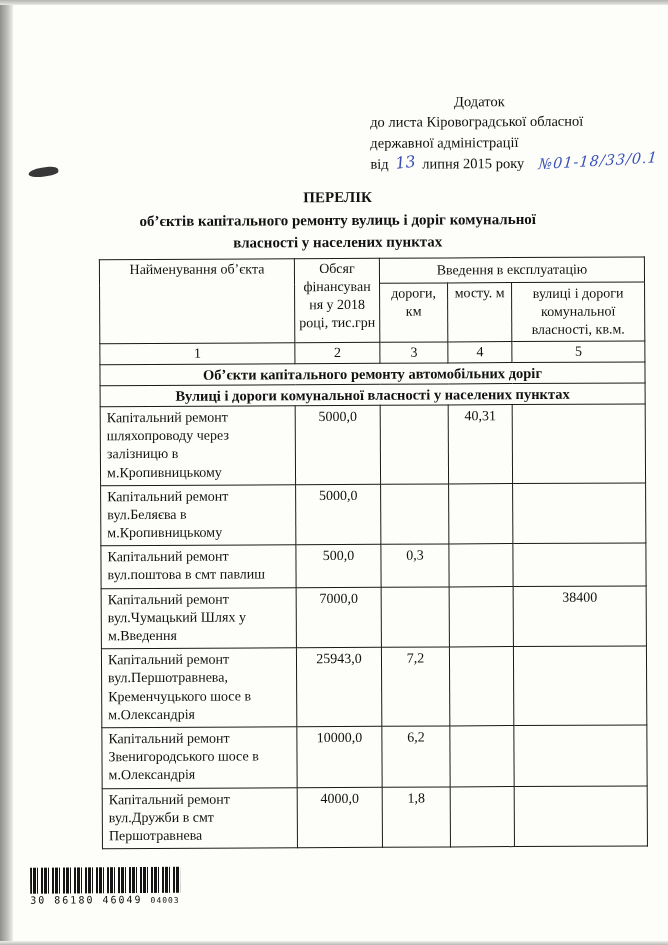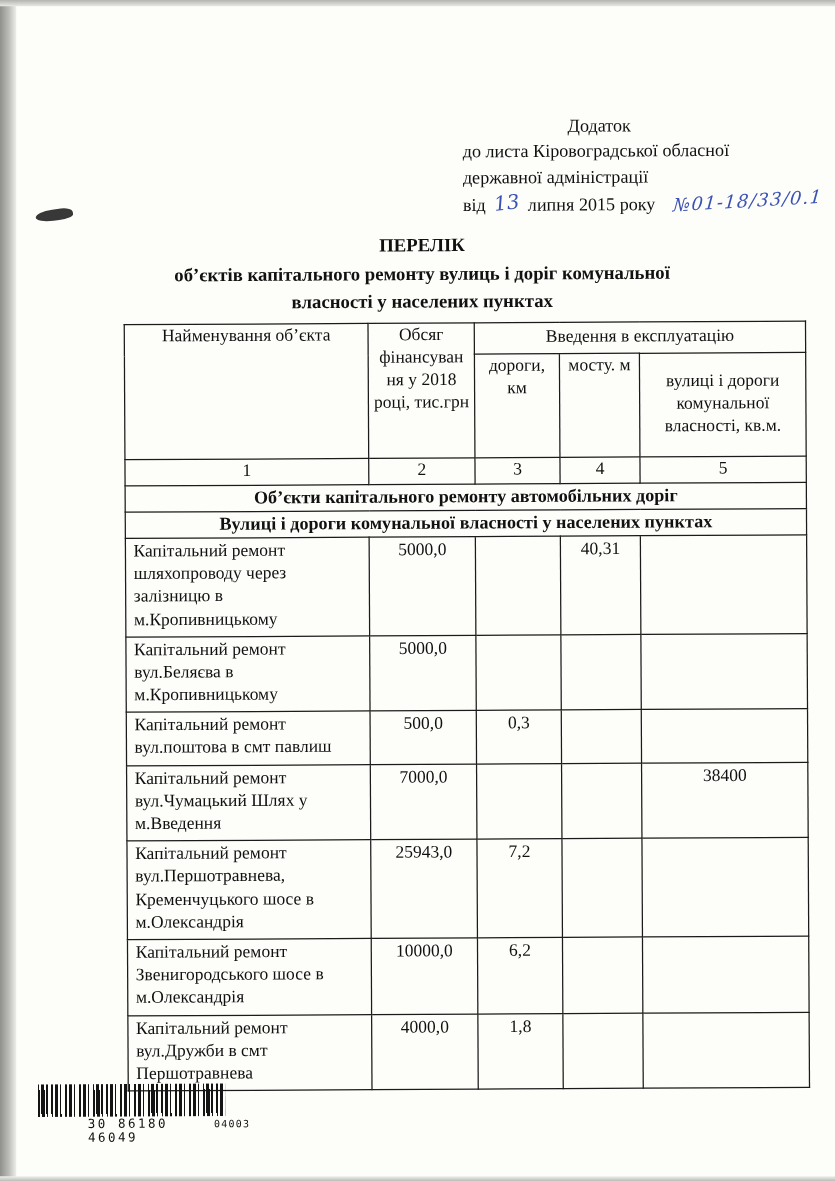--- a/index.html
+++ b/index.html
@@ -34,35 +34,35 @@
 
   .title-block{position:absolute;top:186px;left:56px;width:566px;
     text-align:center;font-weight:bold;font-size:15px;line-height:1.5;}
 
   table.doc-table{position:absolute;top:258px;left:100px;width:545px;
     border-collapse:collapse;font-size:14px;table-layout:fixed;}
   .doc-table th,.doc-table td{border:1.5px solid #1b1b1b;}
   .doc-table th{font-weight:normal;text-align:center;vertical-align:top;
     padding:1px 4px;line-height:1.28;}
   .doc-table th.c-group{vertical-align:middle;height:22px;padding:1px 2px;}
-  .doc-table th.c-streets{padding:14px 17px;}
+  .doc-table th.c-streets{padding:2px 17px;}
   .num-row td{text-align:center;padding:1px 2px;height:18px;line-height:1.1;}
   tr.section td{font-weight:bold;text-align:center;padding:1px 2px;
     font-size:14.5px;line-height:1.25;}
   td.cell-name{text-align:left;vertical-align:top;padding:2px 4px 3px 6px;line-height:1.3;}
   td.cell-num{text-align:center;vertical-align:top;padding:2px 2px;line-height:1.3;}
 
   .barcode{position:absolute;left:28px;top:866px;width:170px;}
   .barcode .bars{height:26px;width:150px;
     background:
       repeating-linear-gradient(90deg,#141414 0 1.5px,transparent 1.5px 3px,
         #141414 3px 5.5px,transparent 5.5px 7px,
         #141414 7px 8px,transparent 8px 11px);}
   .barcode .digits-row{display:flex;align-items:baseline;gap:8px;
-    font-family:"DejaVu Sans Mono",monospace;margin-top:1px;margin-left:40px;}
+    font-family:"DejaVu Sans Mono",monospace;margin-top:1px;}
   .barcode .bc-digits{font-size:10px;letter-spacing:2px;}
   .barcode .bc-addon{font-size:8px;letter-spacing:1px;}
 </style>
 </head>
 <body>
 
 <div class="paper"></div>
 <div class="edge-left"></div>
 <div class="edge-top"></div>
 <div class="edge-bottom"></div>

